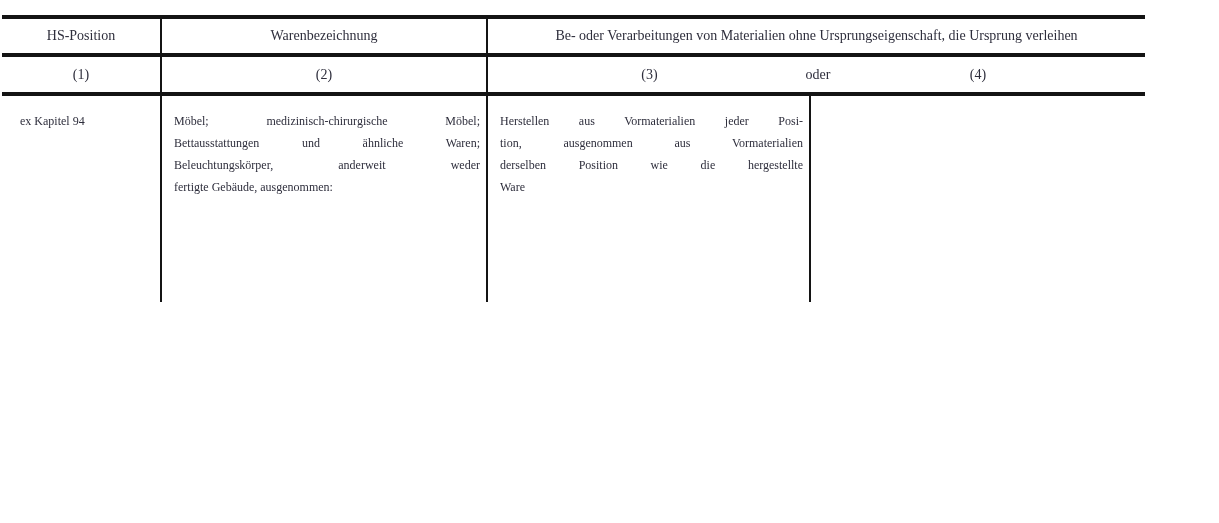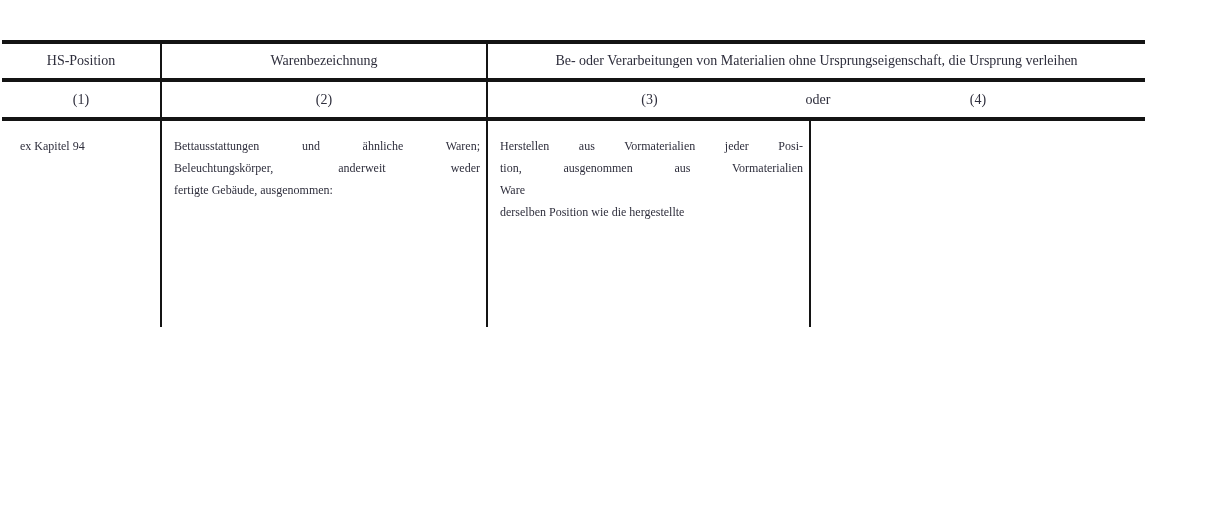--- a/index.html
+++ b/index.html
@@ -9,21 +9,20 @@
     font-family: "Liberation Serif", "DejaVu Serif", serif;
     color: #2e2e3c;
     overflow: hidden;
     position: relative;
   }
   .ojtable {
     position: absolute;
     left: 2px;
     top: 15px;
     width: 1143px;
-    margin-top: 25px;
   }
   
   .dblrule {
     height: 2px;
     border-top: 1px solid #141414;
     border-bottom: 3px solid #141414;
   }
   .hrow {
     display: grid;
     grid-template-columns: 160px 326px 1fr;
@@ -93,25 +92,26 @@
       <span class="soder">oder</span>
       <span class="s4">(4)</span>
     </div>
   </div>
 
   <div class="dblrule"></div>
 
   <div class="brow">
     <div class="bcell bcell-hs v-r">ex Kapitel 94</div>
     <div class="bcell v-r para">
+        <div>Möbel; medizinisch-chirurgische Möbel;</div>
         <div>Bettausstattungen und ähnliche Waren;</div>
         <div>Beleuchtungskörper, anderweit weder</div>
         <div>fertigte Gebäude, ausgenommen:</div>
       </div>
     <div class="bcell v-r para">
         <div>Herstellen aus Vormaterialien jeder Posi-</div>
         <div>tion, ausgenommen aus Vormaterialien</div>
+        <div>derselben Position wie die hergestellte</div>
         <div>Ware</div>
-        <div>derselben Position wie die hergestellte</div>
       </div>
   </div>
 
 </div>
 
 </body></html>

